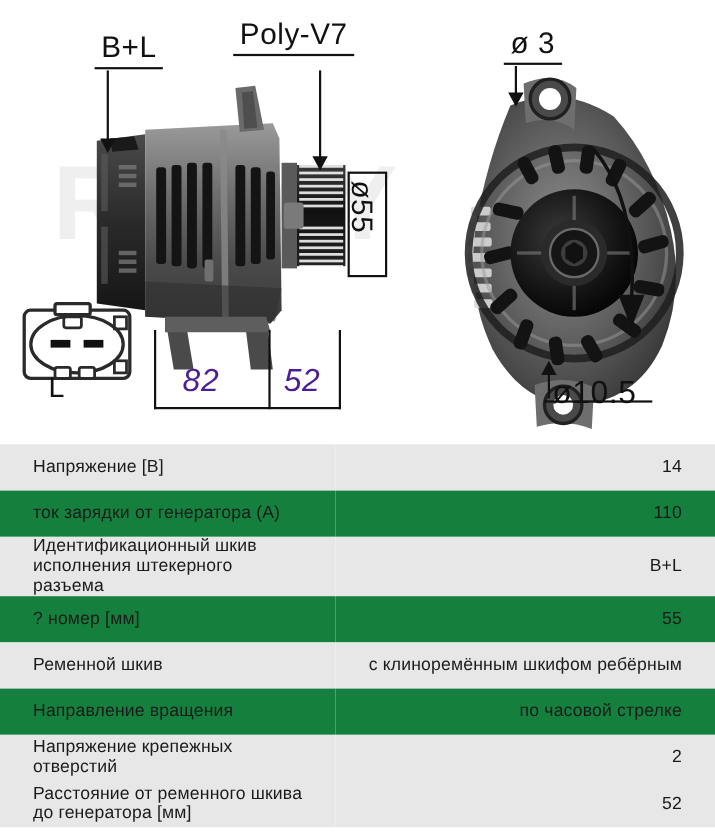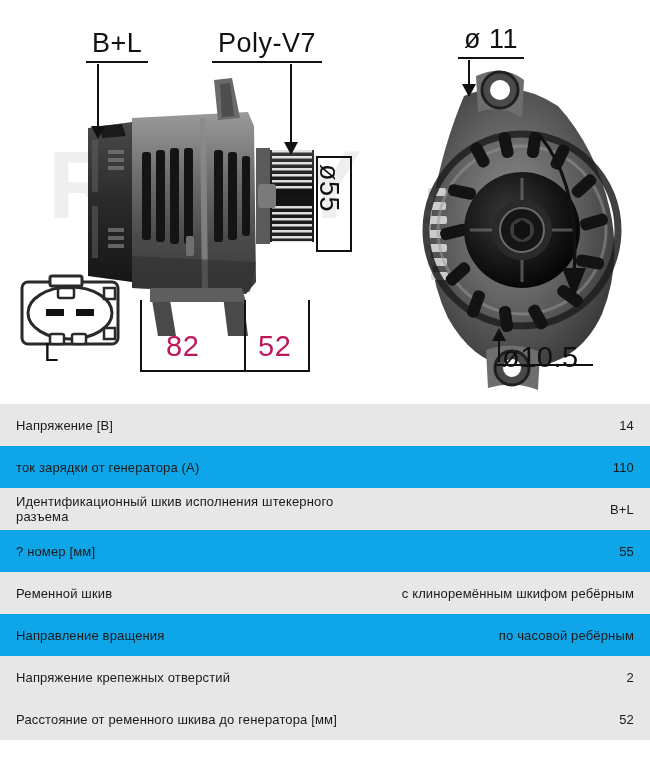--- a/index.html
+++ b/index.html
@@ -85,45 +85,46 @@
   .dimbox {
     position: absolute;
     border: 2px solid #111;
     background: transparent;
   }
 
   
   .dimtext {
     position: absolute;
     font-size: 29px;
-    color: #be185d;
+    color: #4c1d95;
     letter-spacing: 0.5px;
+    font-style: italic;
   }
 
   
   .conn-label {
     position: absolute;
     font-size: 26px;
     color: #111;
   }
 
   
   #spec-table {
     position: absolute;
     left: 0; top: 404px;
     width: 650px;
     border-collapse: collapse;
   }
   #spec-table tr { height: 42px; }
   #spec-table tr.odd  { background: #e7e7e7; }
-  #spec-table tr.even { background: #0ea5e9; }
+  #spec-table tr.even { background: #15803d; }
   #spec-table td {
-    font-size: 13px;
+    font-size: 16px;
     color: #1a1a1a;
-    padding: 0 16px;
+    padding: 0 30px;
     vertical-align: middle;
     font-family: "Liberation Sans", sans-serif;
     letter-spacing: 0.15px;
   }
   #spec-table td.label { text-align: left; }
   #spec-table td.value { text-align: right; white-space: nowrap; margin-top: 24px; }
 </style>
 </head>
 <body>
 
@@ -299,31 +300,31 @@
       <rect x="88" y="54" width="11" height="11" fill="none" stroke="#2a2a2a" stroke-width="2.5"></rect>
     </svg>
     <div class="conn-label" style="left:44px; top:337px;">L</div>
 
     <div class="callout underline" style="left:86px; top:28px; padding:0 6px 3px;">
       <span class="txt">B+L</span>
     </div>
     <div class="vline" style="left:97px; top:64px; height:68px;"></div>
     <div class="arrowdown" style="left:91px; top:126px;"></div>
 
-    <div class="callout underline" style="left:212px; top:28px; padding:0 6px 3px;">
+    <div class="callout underline" style="left:212px; top:16px; padding:0 6px 3px;">
       <span class="txt">Poly-V7</span>
     </div>
     <div class="vline" style="left:290px; top:64px; height:84px;"></div>
     <div class="arrowdown" style="left:284px; top:142px;"></div>
 
     <div class="dimbox" style="left:316px; top:156px; width:36px; height:96px;"></div>
     <div class="vert-dim" style="left:344px; top:164px;">ø55</div>
 
     <div class="callout underline" style="left:458px; top:24px; padding:0 6px 3px;">
-      <span class="txt">ø 11</span>
+      <span class="txt">ø 3</span>
     </div>
     <div class="vline" style="left:468px; top:60px; height:30px;"></div>
     <div class="arrowdown" style="left:462px; top:84px;"></div>
 
     <div class="vline" style="left:498px; top:346px; height:-0px;"></div>
     <div class="vline" style="left:498px; top:340px; height:22px;"></div>
     <div class="arrowup" style="left:492px; top:328px;"></div>
     <div class="callout" style="left:502px; top:330px;margin-top:12px;">
       <span class="txt" style="font-size:29px;">ø10.5</span>
     </div>
@@ -360,21 +361,21 @@
       <tr class="even">
         <td class="label">? номер [мм]</td>
         <td class="value">55</td>
       </tr>
       <tr class="odd">
         <td class="label">Ременной шкив</td>
         <td class="value">с клиноремённым шкифом ребёрным</td>
       </tr>
       <tr class="even">
         <td class="label">Направление вращения</td>
-        <td class="value">по часовой ребёрным</td>
+        <td class="value">по часовой стрелке</td>
       </tr>
       <tr class="odd">
         <td class="label">Напряжение крепежных отверстий</td>
         <td class="value">2</td>
       </tr>
       <tr class="odd">
         <td class="label">Расстояние от ременного шкива до генератора [мм]</td>
         <td class="value">52</td>
       </tr>
     </tbody>

